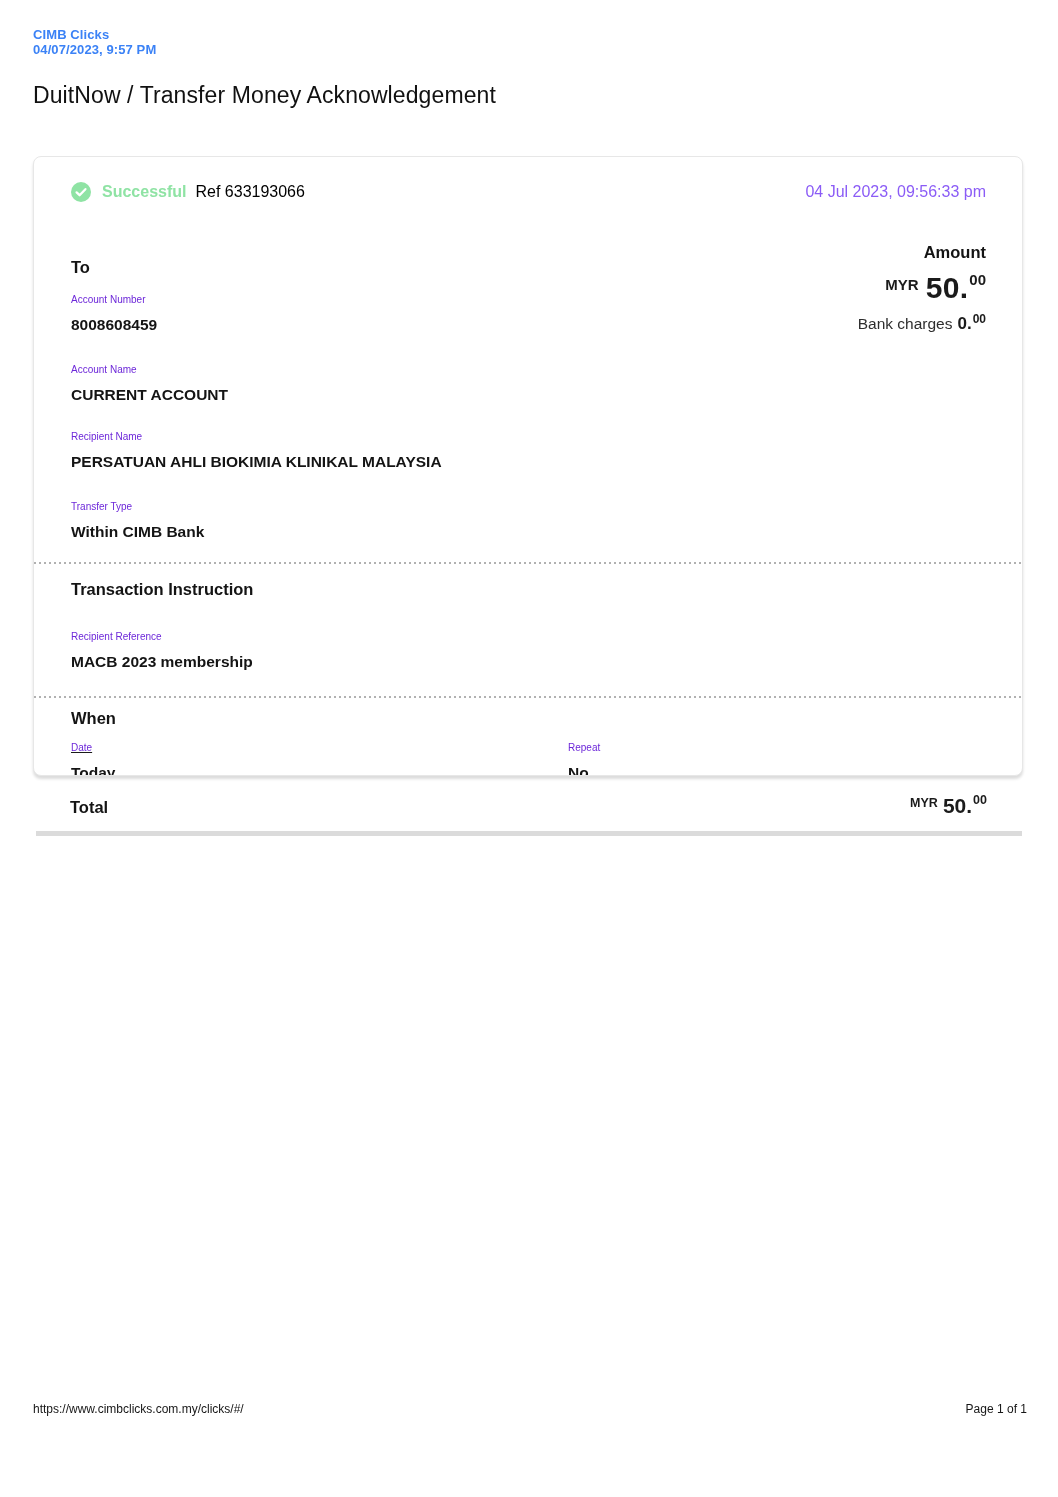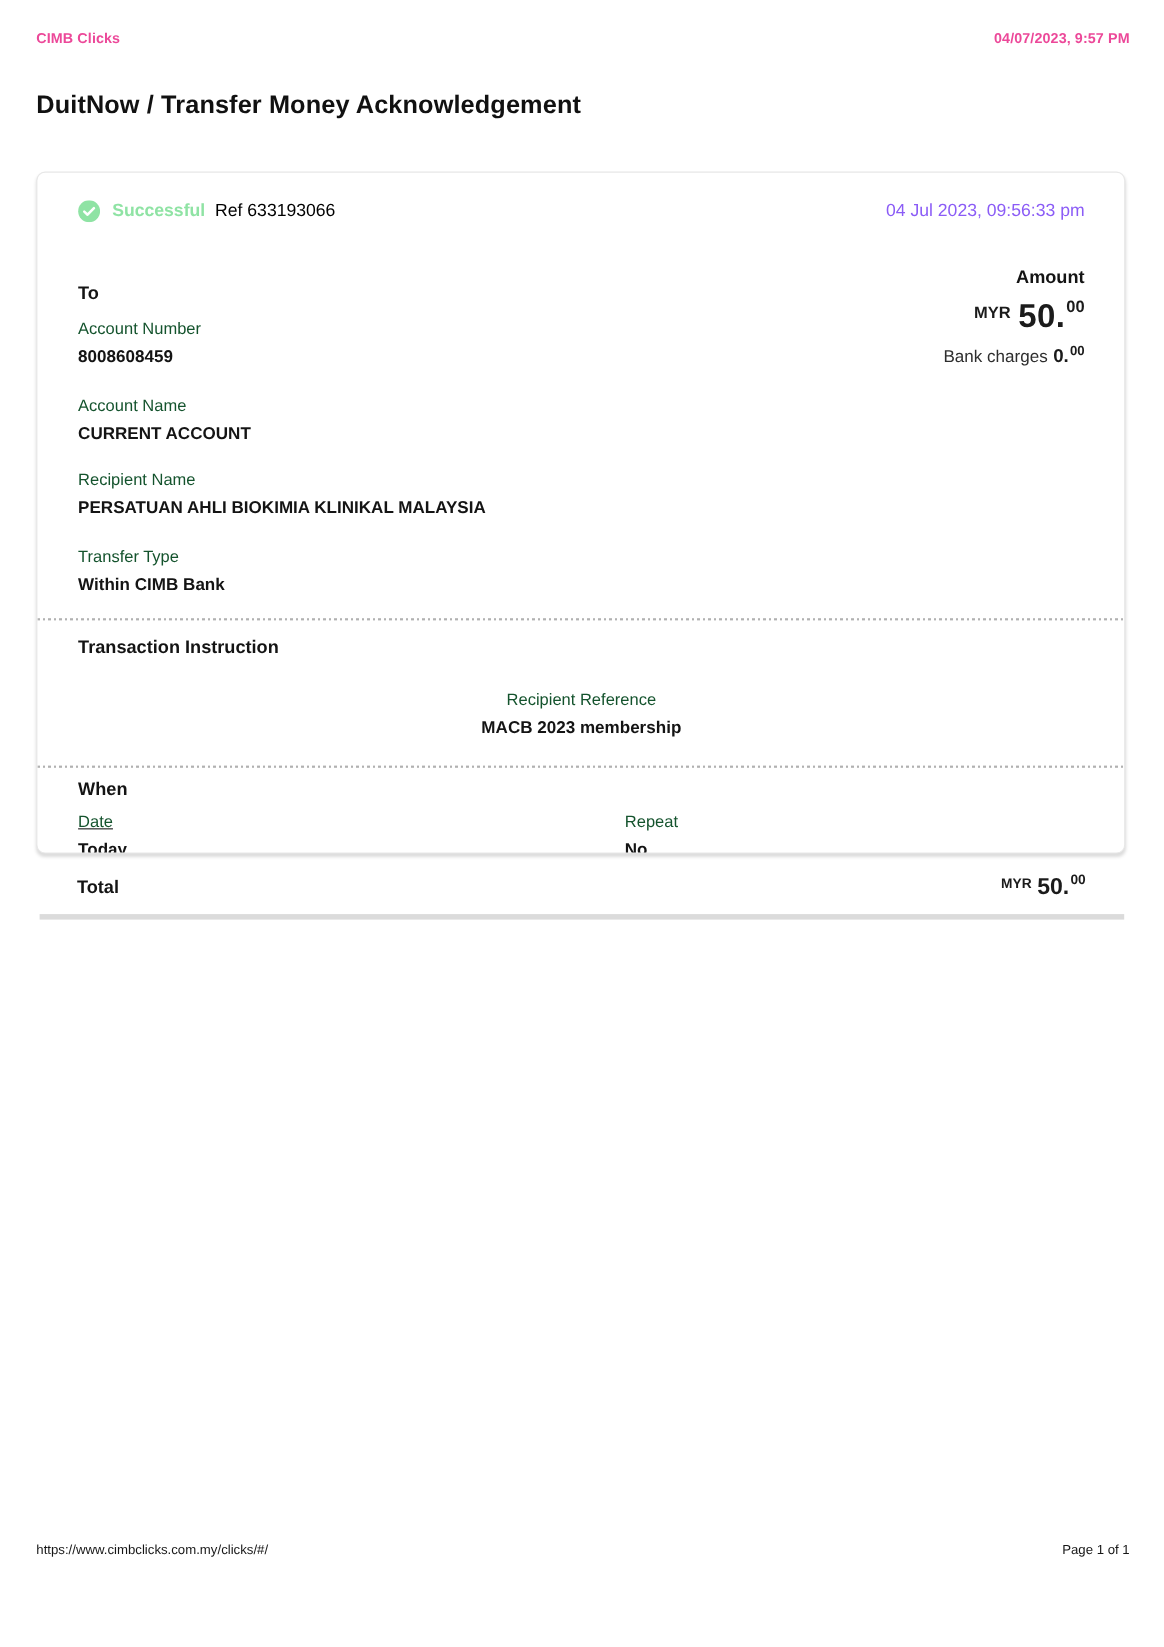--- a/index.html
+++ b/index.html
@@ -9,33 +9,34 @@
     position: relative;
     font-family: "Liberation Sans", "DejaVu Sans", sans-serif;
     color: #1b1b1b;
     overflow: hidden;
   }
 
   
   .print-header {
     position: absolute; top: 27px; left: 33px; right: 31px;
     display: flex; justify-content: space-between; align-items: baseline;
-    font-size: 13px; font-weight: 700; color: #ec4899;
+    font-size: 13px; font-weight: 700; color: #3b82f6;
     letter-spacing: 0.1px;
+    flex-direction: column;
   }
   .print-footer {
     position: absolute; top: 1402px; left: 33px; right: 31px;
     display: flex; justify-content: space-between; align-items: baseline;
     font-size: 12px; font-weight: 400; color: #161616; text-align: right;
   }
 
   
   .page-title {
     position: absolute; top: 82px; left: 33px;
-    font-size: 23px; font-weight: 700; color: #111111;
+    font-size: 23px; font-weight: 400; color: #111111;
     letter-spacing: 0.1px;
   }
 
   
   .card {
     position: absolute; top: 156px; left: 33px;
     width: 990px; height: 620px;
     background: #ffffff;
     border: 1px solid #e7e7e7;
     border-radius: 8px;
@@ -63,21 +64,21 @@
   
   .two-col {
     margin-top: 40px;
     display: flex; justify-content: space-between; align-items: flex-start;
   }
   .to-col { margin-top: 15px; }
 
   .section-heading { font-size: 16.5px; font-weight: 700; color: #141414; line-height: 20px; }
 
   .field { margin-top: 18px; }
-  .field-label { font-size: 15px; font-weight: 400; color: #14532d; line-height: 24px; }
+  .field-label { font-size: 10px; font-weight: 400; color: #6d28d9; line-height: 24px; }
   .field-value { font-size: 15.5px; font-weight: 700; color: #141414; line-height: 25px; }
   .field-first { margin-top: 11px; }
   .field-gap { margin-top: 21px; }
 
   
   .amount-col { text-align: right; }
   .amount-main { margin-top: 9px; white-space: nowrap; }
   .amount-cur { font-size: 15px; font-weight: 700; margin-right: 7px; vertical-align: 8px; }
   .amount-whole { font-size: 30px; font-weight: 700; letter-spacing: 0.3px; }
   .amount-cents { font-size: 15px; font-weight: 700; vertical-align: 13px; margin-left: 1px; }
@@ -87,21 +88,21 @@
   .bc-cents { font-size: 12px; font-weight: 700; vertical-align: 6px; margin-left: 1px; }
 
   
   .divider-dotted {
     height: 2px; width: 100%;
     background-image: repeating-linear-gradient(90deg, #b1b1b1 0 2px, transparent 2px 5px);
   }
   .div1 { margin-top: 18px; }
 
   .section-ti { padding-top: 15px; padding-bottom: 22px; }
-  .section-ti .field { margin-top: 26px; text-align: center; }
+  .section-ti .field { margin-top: 26px; }
 
   .section-when { padding-top: 10px; }
   .when-grid { display: flex; margin-top: 8px; }
   .when-cell-left { width: 497px; text-decoration: underline; }
 
   
   .total-row {
     position: absolute; top: 793px; left: 33px; width: 990px;
     display: flex; justify-content: space-between; align-items: flex-start;
     padding-left: 37px; padding-right: 36px;

